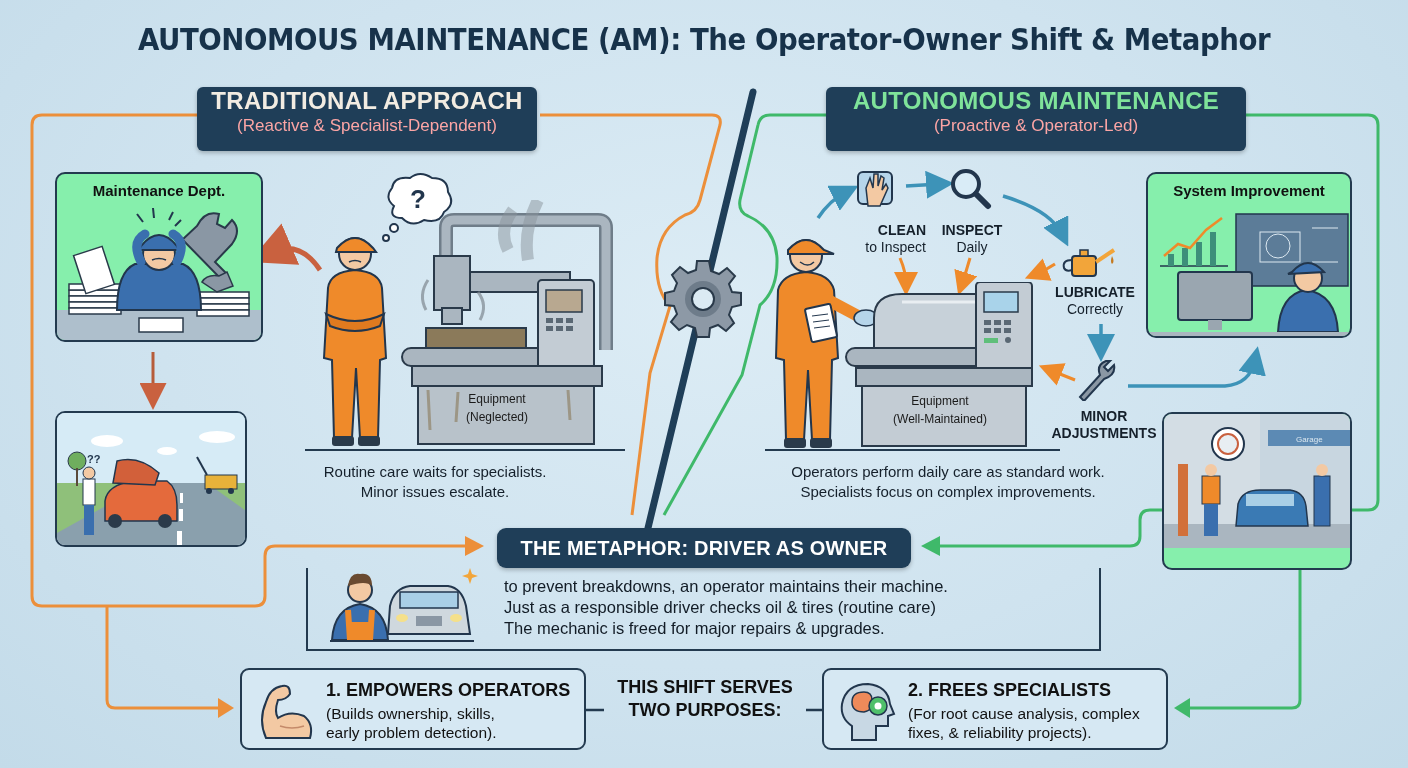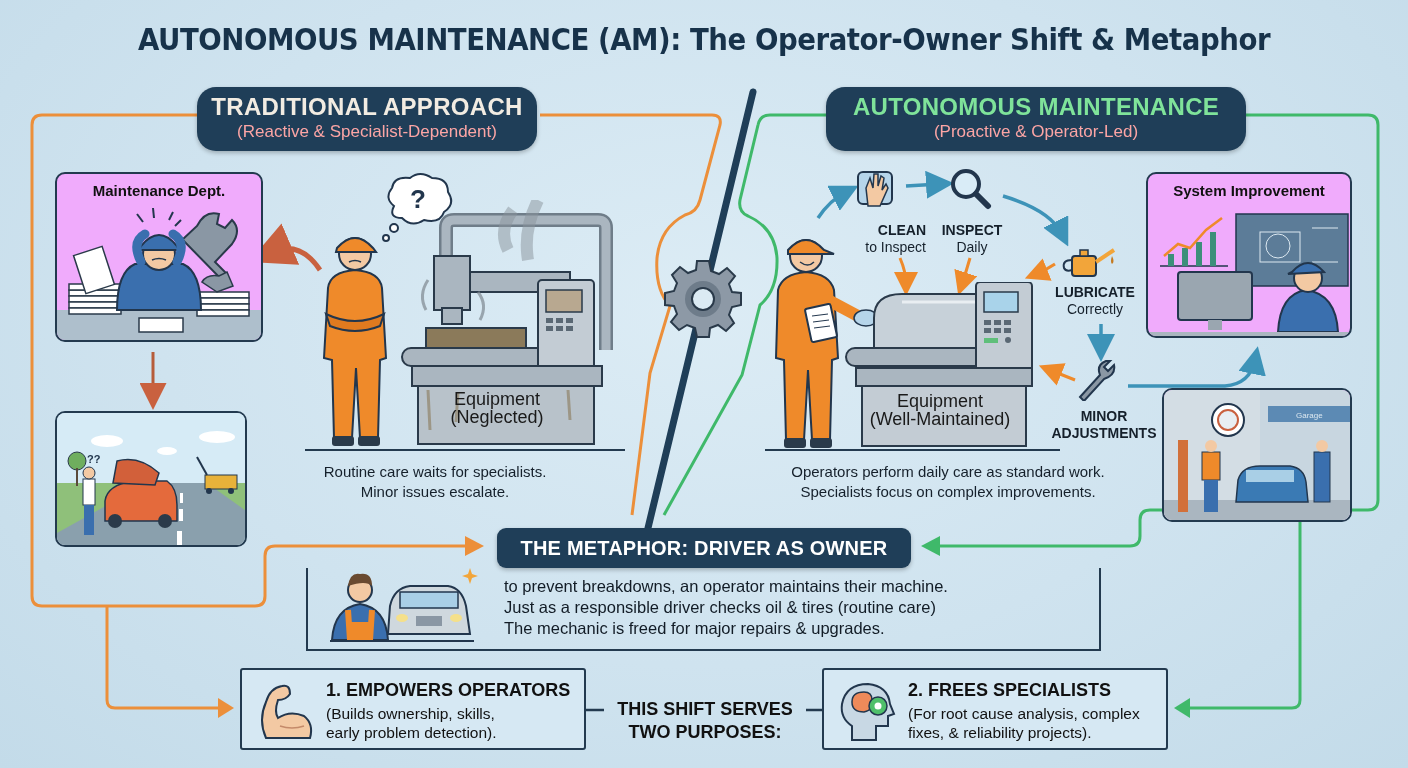--- a/index.html
+++ b/index.html
@@ -13,56 +13,56 @@
   .abs { position: absolute; }
   svg.overlay { position: absolute; left: 0; top: 0; width: 1408px; height: 768px; pointer-events: none; }
 
   .main-title {
     position: absolute; left: 0; top: 22px; width: 1408px; text-align: center;
     font-family: "DejaVu Sans", sans-serif; font-weight: bold; font-size: 30px;
     color: #17324a; letter-spacing: -0.5px; transform: scaleX(0.92);
   }
 
   .section-header {
-    position: absolute; background: #1f3e58; border-radius: 19px;
-    box-shadow: 0 2px 4px rgba(0,0,0,0.25); text-align: center; padding-top: 6px;
+    position: absolute; background: #1f3e58; border-radius: 6px;
+    box-shadow: 0 2px 4px rgba(0,0,0,0.25); text-align: center; 
   }
   .section-header .h1 { font-weight: bold; font-size: 24px; letter-spacing: 0.3px; line-height: 28px; }
   .section-header .h2 { font-size: 17px; color: #fca5a5; line-height: 22px; }
   .hdr-trad { left: 197px; top: 87px; width: 340px; height: 64px; }
   .hdr-trad .h1 { color: #f2ece2; }
   .hdr-am { left: 826px; top: 87px; width: 420px; height: 64px; }
   .hdr-am .h1 { color: #7fe39a; }
 
   .panel {
-    position: absolute; background: #f0abfc; border: 2.5px solid #233a4f; border-radius: 10px; overflow: hidden;
+    position: absolute; background: #86efac; border: 2.5px solid #233a4f; border-radius: 10px; overflow: hidden;
   }
   .panel .ptitle { position: absolute; left: 0; top: 8px; width: 100%; text-align: center; font-size: 15px; font-weight: bold; color: #111; }
 
   .caption { position: absolute; text-align: center; font-size: 15px; line-height: 20px; color: #15202b; }
 
   .step-label { position: absolute; text-align: center; font-size: 14px; line-height: 17px; color: #15202b; }
   .step-label .b { font-weight: bold; }
 
-  .equip-label { position: absolute; text-align: center; font-size: 18px; line-height: 18px; color: #1a1a1a; }
+  .equip-label { position: absolute; text-align: center; font-size: 12px; line-height: 18px; color: #1a1a1a; }
 
   .metaphor-title {
     position: absolute; left: 497px; top: 528px; width: 414px; height: 40px;
     background: #1f3e58; border-radius: 9px; color: #fff; font-weight: bold; font-size: 20px;
     text-align: center; line-height: 40px; letter-spacing: 0.2px;
     box-shadow: 0 2px 4px rgba(0,0,0,0.25);
   }
   .metaphor-text { position: absolute; left: 504px; top: 576px; width: 560px; font-size: 16.5px; line-height: 21px; color: #121c26; }
 
   .purpose-box {
-    position: absolute; background: #d6e8f3; border: 2.5px solid #233a4f; border-radius: 3px;
+    position: absolute; background: #d6e8f3; border: 2.5px solid #233a4f; border-radius: 9px;
   }
   .purpose-box .ptitle { position: absolute; font-weight: bold; font-size: 18px; color: #111; }
   .purpose-box .pdesc { position: absolute; font-size: 15.5px; line-height: 19px; color: #111; }
-  .center-purpose { position: absolute; left: 600px; top: 698px; width: 210px; text-align: center; font-weight: bold; font-size: 18px; line-height: 23px; color: #111; }
+  .center-purpose { position: absolute; left: 600px; top: 676px; width: 210px; text-align: center; font-weight: bold; font-size: 18px; line-height: 23px; color: #111; }
 </style>
 </head>
 <body>
 
 <svg class="overlay" viewBox="0 0 1408 768">
   <defs>
     <marker id="arrOrange" markerWidth="10" markerHeight="10" refX="5" refY="5" orient="auto">
         <path d="M0,0 L10,5 L0,10 z" fill="#ec8f3a"></path>
       </marker>
     <marker id="arrGreen" markerWidth="10" markerHeight="10" refX="5" refY="5" orient="auto">
@@ -359,21 +359,21 @@
       </g>
     <rect x="30" y="70" width="74" height="48" rx="3" fill="#9aa6b0" stroke="#22364d" stroke-width="2"></rect>
     <rect x="60" y="118" width="14" height="10" fill="#9aa6b0"></rect>
     <path d="M130,130 Q132,92 158,88 Q188,92 190,130 Z" fill="#3a6fae" stroke="#22364d" stroke-width="2"></path>
     <circle cx="160" cy="76" r="14" fill="#f3c9a3" stroke="#22364d" stroke-width="2"></circle>
     <path d="M144,70 Q160,52 176,70 L140,72 Z" fill="#3a6fae" stroke="#22364d" stroke-width="2"></path>
     <rect x="0" y="130" width="206" height="8" fill="#aab6c0"></rect>
   </svg>
 </div>
 
-<div class="panel" style="left:1162px;top:388px;width:190px;height:134px;padding-left:27px;">
+<div class="panel" style="left:1162px;top:412px;width:190px;height:158px;padding-left:27px;">
   <svg class="abs" style="left:0;top:0;width:190px;height:134px;" viewBox="0 0 190 134">
     <rect x="0" y="0" width="96" height="134" fill="#d3dde4"></rect>
     <rect x="96" y="0" width="94" height="134" fill="#c8d6e0"></rect>
     <rect x="104" y="16" width="86" height="16" fill="#5c8ab4"></rect>
     <text x="132" y="28" font-size="8" fill="#dce8f0" font-family="Liberation Sans, sans-serif">Garage</text>
     <rect x="0" y="110" width="190" height="24" fill="#aab6c0"></rect>
     <circle cx="64" cy="30" r="16" fill="#fff" stroke="#22364d" stroke-width="2"></circle>
     <circle cx="64" cy="30" r="10" fill="#e8eef2" stroke="#c9613f" stroke-width="2"></circle>
     <rect x="14" y="50" width="10" height="72" fill="#d2703a"></rect>
     <rect x="38" y="62" width="18" height="28" fill="#ef8a2a" stroke="#22364d" stroke-width="1"></rect>

